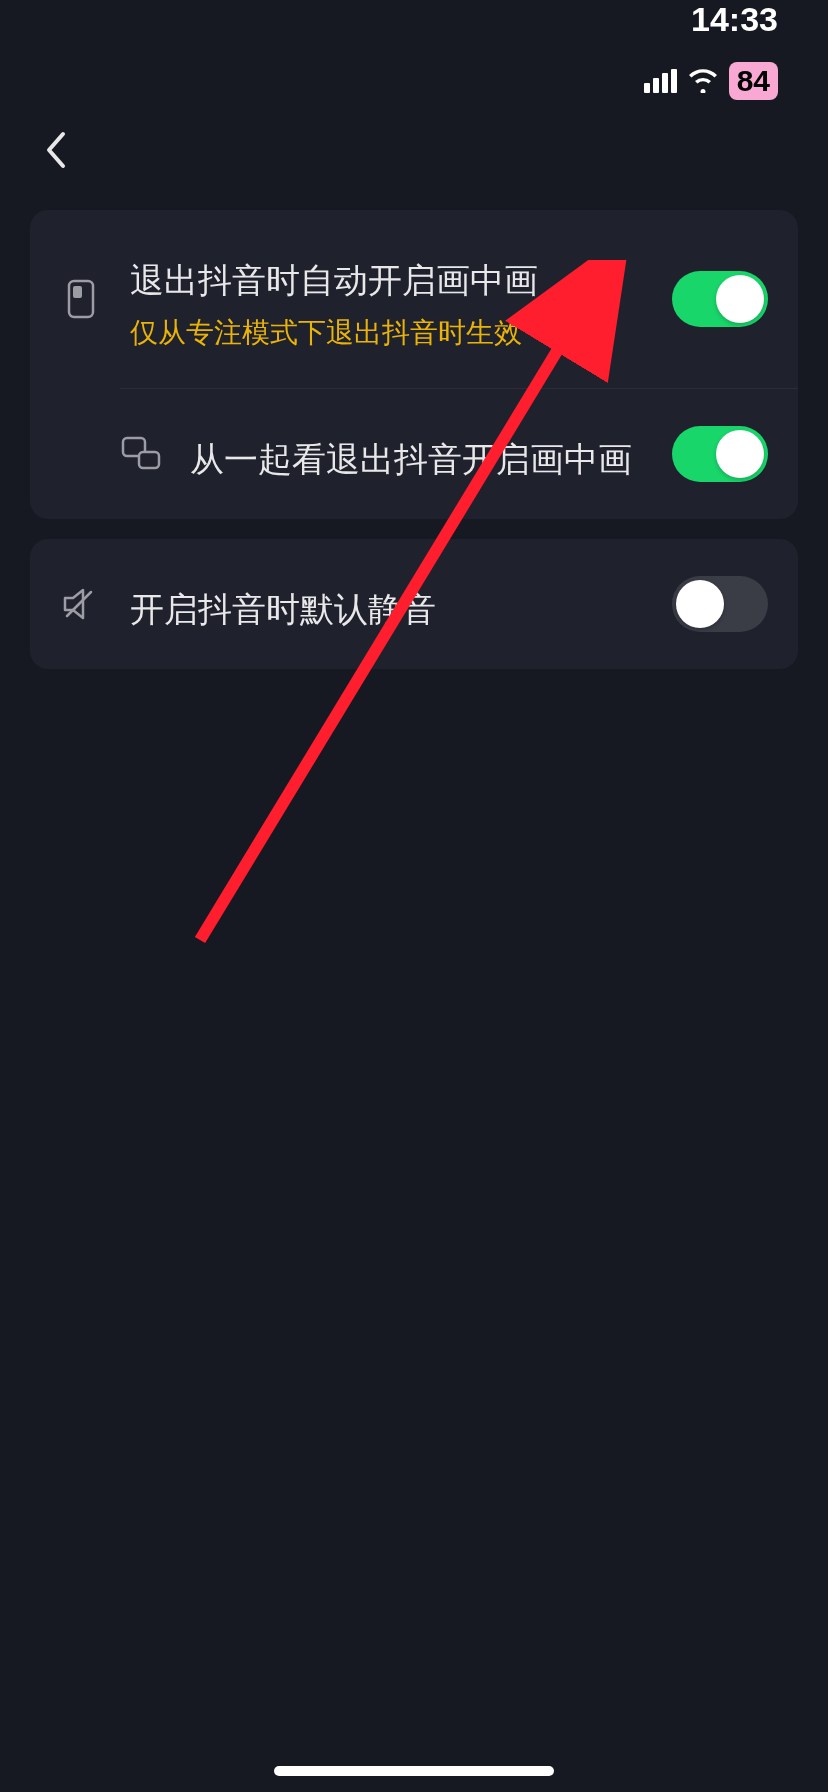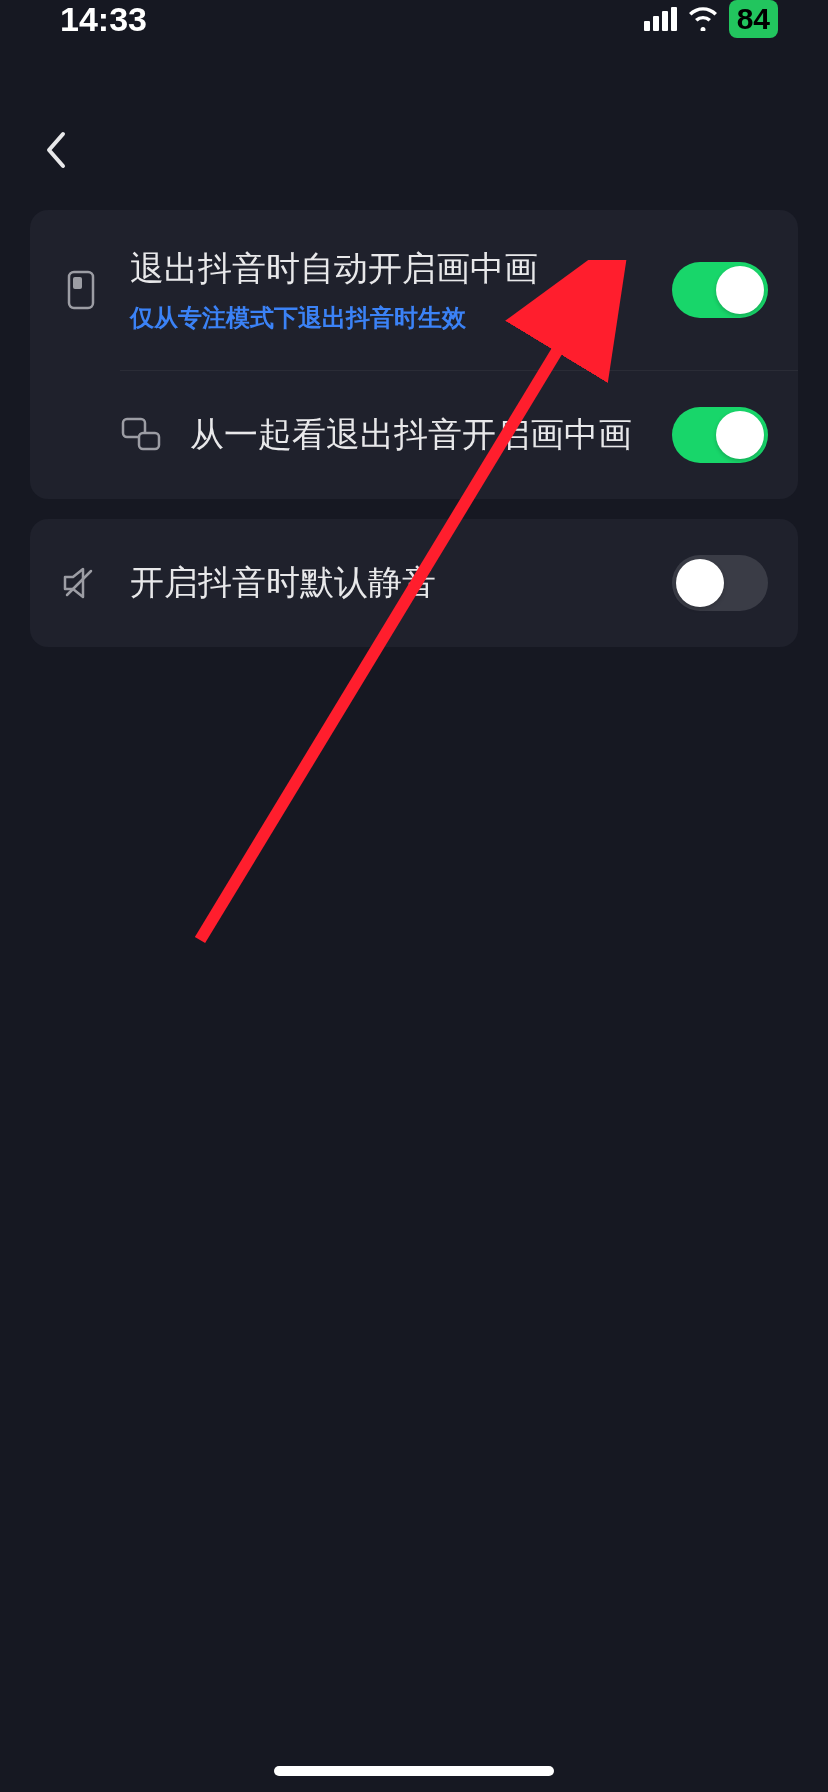--- a/index.html
+++ b/index.html
@@ -13,24 +13,25 @@
     background: #161822;
     font-family: -apple-system, "PingFang SC", "Helvetica Neue", sans-serif;
     color: #fff;
     position: relative;
     overflow: hidden;
   }
   .status-bar {
     height: 100px;
     display: flex;
     justify-content: space-between;
-    align-items: flex-start;
+    align-items: flex-end;
     padding: 0 50px 0 60px;
     font-size: 34px;
     font-weight: 600;
+    flex-direction: column;
   }
   .status-right {
     display: flex;
     align-items: center;
     gap: 10px;
   }
   .signal-bars {
     display: flex;
     align-items: flex-end;
     gap: 3px;
@@ -40,21 +41,21 @@
     width: 6px;
     background: #fff;
     border-radius: 1px;
   }
   .signal-bars span:nth-child(1){height:10px}
   .signal-bars span:nth-child(2){height:15px}
   .signal-bars span:nth-child(3){height:20px}
   .signal-bars span:nth-child(4){height:24px}
   .wifi-icon svg { display:block; }
   .battery-badge {
-    background: #22c55e;
+    background: #f9a8d4;
     color: #000;
     border-radius: 8px;
     padding: 2px 8px;
     font-size: 30px;
     font-weight: 700;
     position: relative;
   }
   .nav-bar {
     height: 100px;
     display: flex;
@@ -108,25 +109,25 @@
   .row-text {
     flex: 1;
     display: flex;
     flex-direction: column;
     gap: 10px;
   }
   .row-title {
     font-size: 34px;
     color: #e8e8ea;
     font-weight: 400;
+    margin-top: 12px;
   }
   .row-subtitle {
-    font-size: 24px;
-    color: #3b82f6;
-    font-weight: bold;
+    font-size: 28px;
+    color: #eab308;
   }
   .toggle {
     width: 96px;
     height: 56px;
     border-radius: 28px;
     position: relative;
     flex-shrink: 0;
   }
   .toggle.on { background: #18d66a; }
   .toggle.off { background: #3a3c46; }

